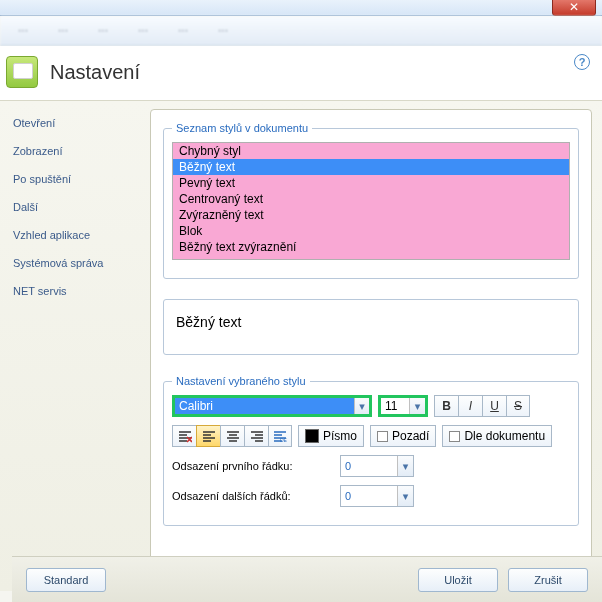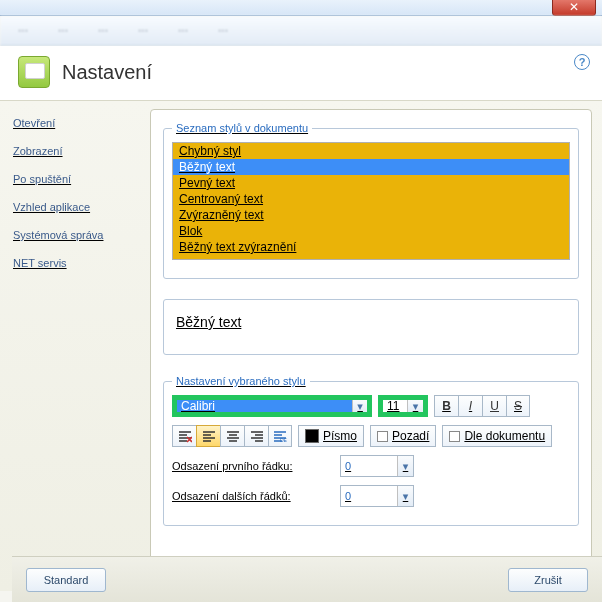--- a/index.html
+++ b/index.html
@@ -27,21 +27,21 @@
   .toolbar-blur {
     height: 30px;
     background: linear-gradient(#f8fbff, #e3ecf6);
     border-bottom: 1px solid #c7d6e8;
     filter: blur(1px);
     display:flex; gap:30px; padding:4px 18px; align-items:center;
   }
   .toolbar-blur span { color:#5d6b7a; font-size:10px; }
   .header {
     background: #fff;
-    padding: 10px 18px 12px;
+    padding: 10px 6px 12px;
     border-bottom: 1px solid #d8d8c8;
     display: flex; align-items: center; gap: 12px;
     position: relative;
   }
   .header .icon {
     width: 32px; height: 32px;
     background: linear-gradient(#c7e87a, #93c940);
     border: 1px solid #7aa830; border-radius: 4px;
     position: relative;
   }
@@ -52,21 +52,20 @@
   .header h1 { font-size: 20px; font-weight: normal; color:#333; }
   .help-icon {
     position:absolute; right:12px; top:8px;
     width:16px;height:16px; border:1px solid #4a88c7; border-radius:50%;
     color:#4a88c7; text-align:center; line-height:14px; font-size:11px; font-weight:bold;
     cursor:pointer;
   }
   .body {
     display:flex; height: 490px;
     background: linear-gradient(#f6f6ef,#efefe4);
-    text-decoration: underline;
   }
   .sidebar {
     width: 150px; padding: 8px 0;
   }
   .sidebar .item {
     padding: 7px 12px; color:#3a5a8a; cursor:pointer;
     border:1px solid transparent; border-right:none;
     margin-right:-1px;
   }
   .sidebar .item.selected {
@@ -78,33 +77,33 @@
     border-radius:4px; margin:8px 10px 8px 0; padding:12px 12px;
     overflow:auto;
   }
   fieldset {
     border:1px solid #b8c8da; border-radius:3px;
     padding: 8px 8px 18px; margin-bottom: 20px;
   }
   legend { color:#2a6cbf; padding:0 4px; font-size:11px; }
   .style-list {
     height: 118px; overflow:auto;
-    border:1px solid #b0b0b0; background:#eab308;
+    border:1px solid #b0b0b0; background:#f9a8d4;
   }
   .style-list .row {
     padding: 1px 6px; font-size:12px; cursor:pointer;
   }
   .style-list .row.selected {
     background:#3d8ef7; color:#fff;
   }
   .preview { font-size:14px; padding:6px 4px; }
   .row-controls { display:flex; gap:6px; align-items:center; flex-wrap:wrap; margin-bottom:8px;}
   .combo {
     display:flex; align-items:center;
-    border:5px solid #22c55e; background:#fff; height:22px;
+    border:3px solid #22c55e; background:#fff; height:22px;
   }
   .combo.font { width:200px; }
   .combo.size { width:50px; }
   .combo input {
     border:none; outline:none; width:100%; height:100%; padding:0 4px; font-size:12px;
     background:#3d8ef7; color:#fff;
   }
   .combo .val { flex:1; padding:0 4px; font-size:12px;}
   .combo .arrow {
     width:16px; height:100%; border-left:1px solid #c0c0c0;
@@ -168,20 +167,21 @@
   <div class="icon"></div>
   <h1>Nastavení</h1>
   <div class="help-icon">?</div>
 </div>
 
 <div class="body">
   <div class="sidebar">
     <div class="item"><span>Otevření</span></div>
     <div class="item"><span>Zobrazení</span></div>
     <div class="item"><span>Po spuštění</span></div>
+    <div class="item"><span>Další</span></div>
     <div class="item"><span>Vzhled aplikace</span></div>
     <div class="item"><span>Systémová správa</span></div>
     <div class="item"><span>NET servis</span></div>
   </div>
 
   <div class="content">
 
     <fieldset>
       <legend>Seznam stylů v dokumentu</legend>
       <div class="style-list">
@@ -286,14 +286,15 @@
         </div>
       </div>
 
     </fieldset>
   </div>
 </div>
 
 <div class="footer">
   <button class="push-btn">Standard</button>
   <div class="spacer"></div>
+  <button class="push-btn">Uložit</button>
   <button class="push-btn">Zrušit</button>
 </div>
 
 </body></html>

